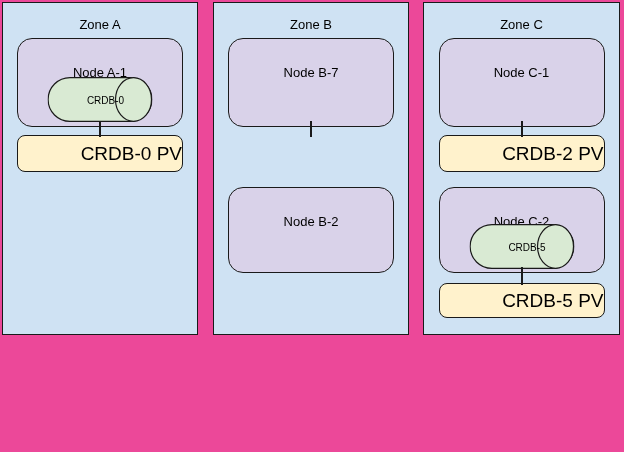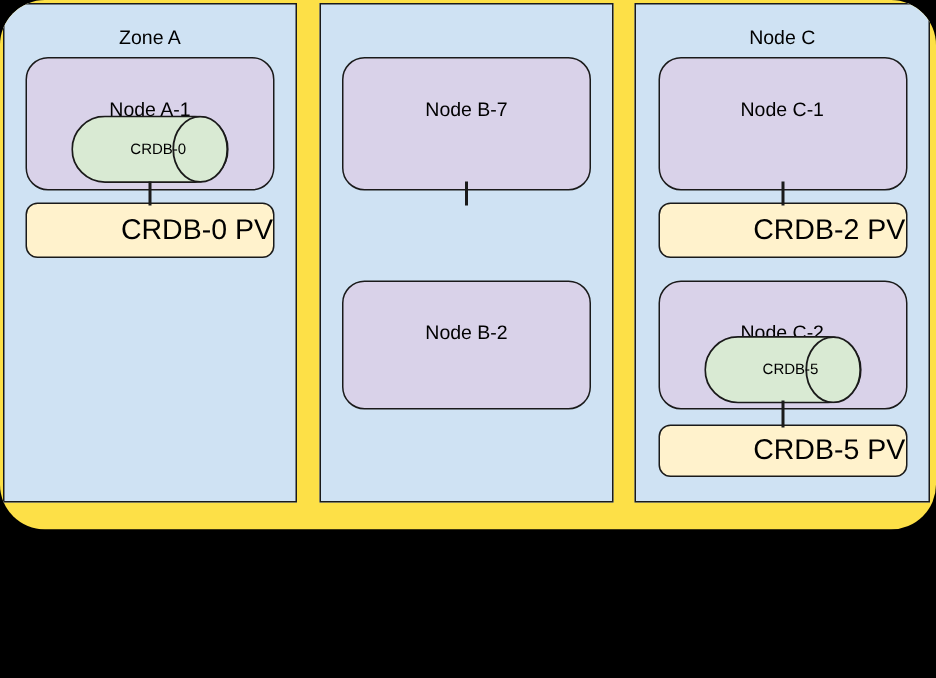--- a/index.html
+++ b/index.html
@@ -5,24 +5,23 @@
   html, body {
     margin: 0;
     padding: 0;
     background: #000000;
     font-family: "Liberation Sans", sans-serif;
     color: #000000;
   }
   .stage {
     position: relative;
     width: 624px;
-    height: 353px;
-    background: #fde047;
+    height: 452px;
+    background: #ec4899;
     overflow: hidden;
-    border-radius: 30px;
   }
   .zone {
     position: absolute;
     top: 2px;
     height: 333px;
     background: #cfe2f3;
     border: 1px solid #1a1a1a;
     box-sizing: border-box;
   }
   .zone-label {
@@ -114,33 +113,34 @@
       </svg>
       <span class="disk-label">CRDB-0</span>
     </div>
     <div class="connector connector--row1"></div>
     <div class="pv pv--row1">
       <span>CRDB-0 PV</span>
     </div>
   </section>
 
   <section class="zone" style="left:213px; width:196px;">
+    <div class="zone-label">Zone B</div>
 
     <div class="node node--row1">
       <div class="node-label">Node B-7</div>
     </div>
     <div class="connector connector--row1"></div>
 
     <div class="node node--row2">
       <div class="node-label">Node B-2</div>
     </div>
   </section>
 
   <section class="zone" style="left:423px; width:197px;">
-    <div class="zone-label">Node C</div>
+    <div class="zone-label">Zone C</div>
 
     <div class="node node--row1">
       <div class="node-label">Node C-1</div>
     </div>
     <div class="connector connector--row1"></div>
     <div class="pv pv--row1">
       <span>CRDB-2 PV</span>
     </div>
 
     <div class="node node--row2">

